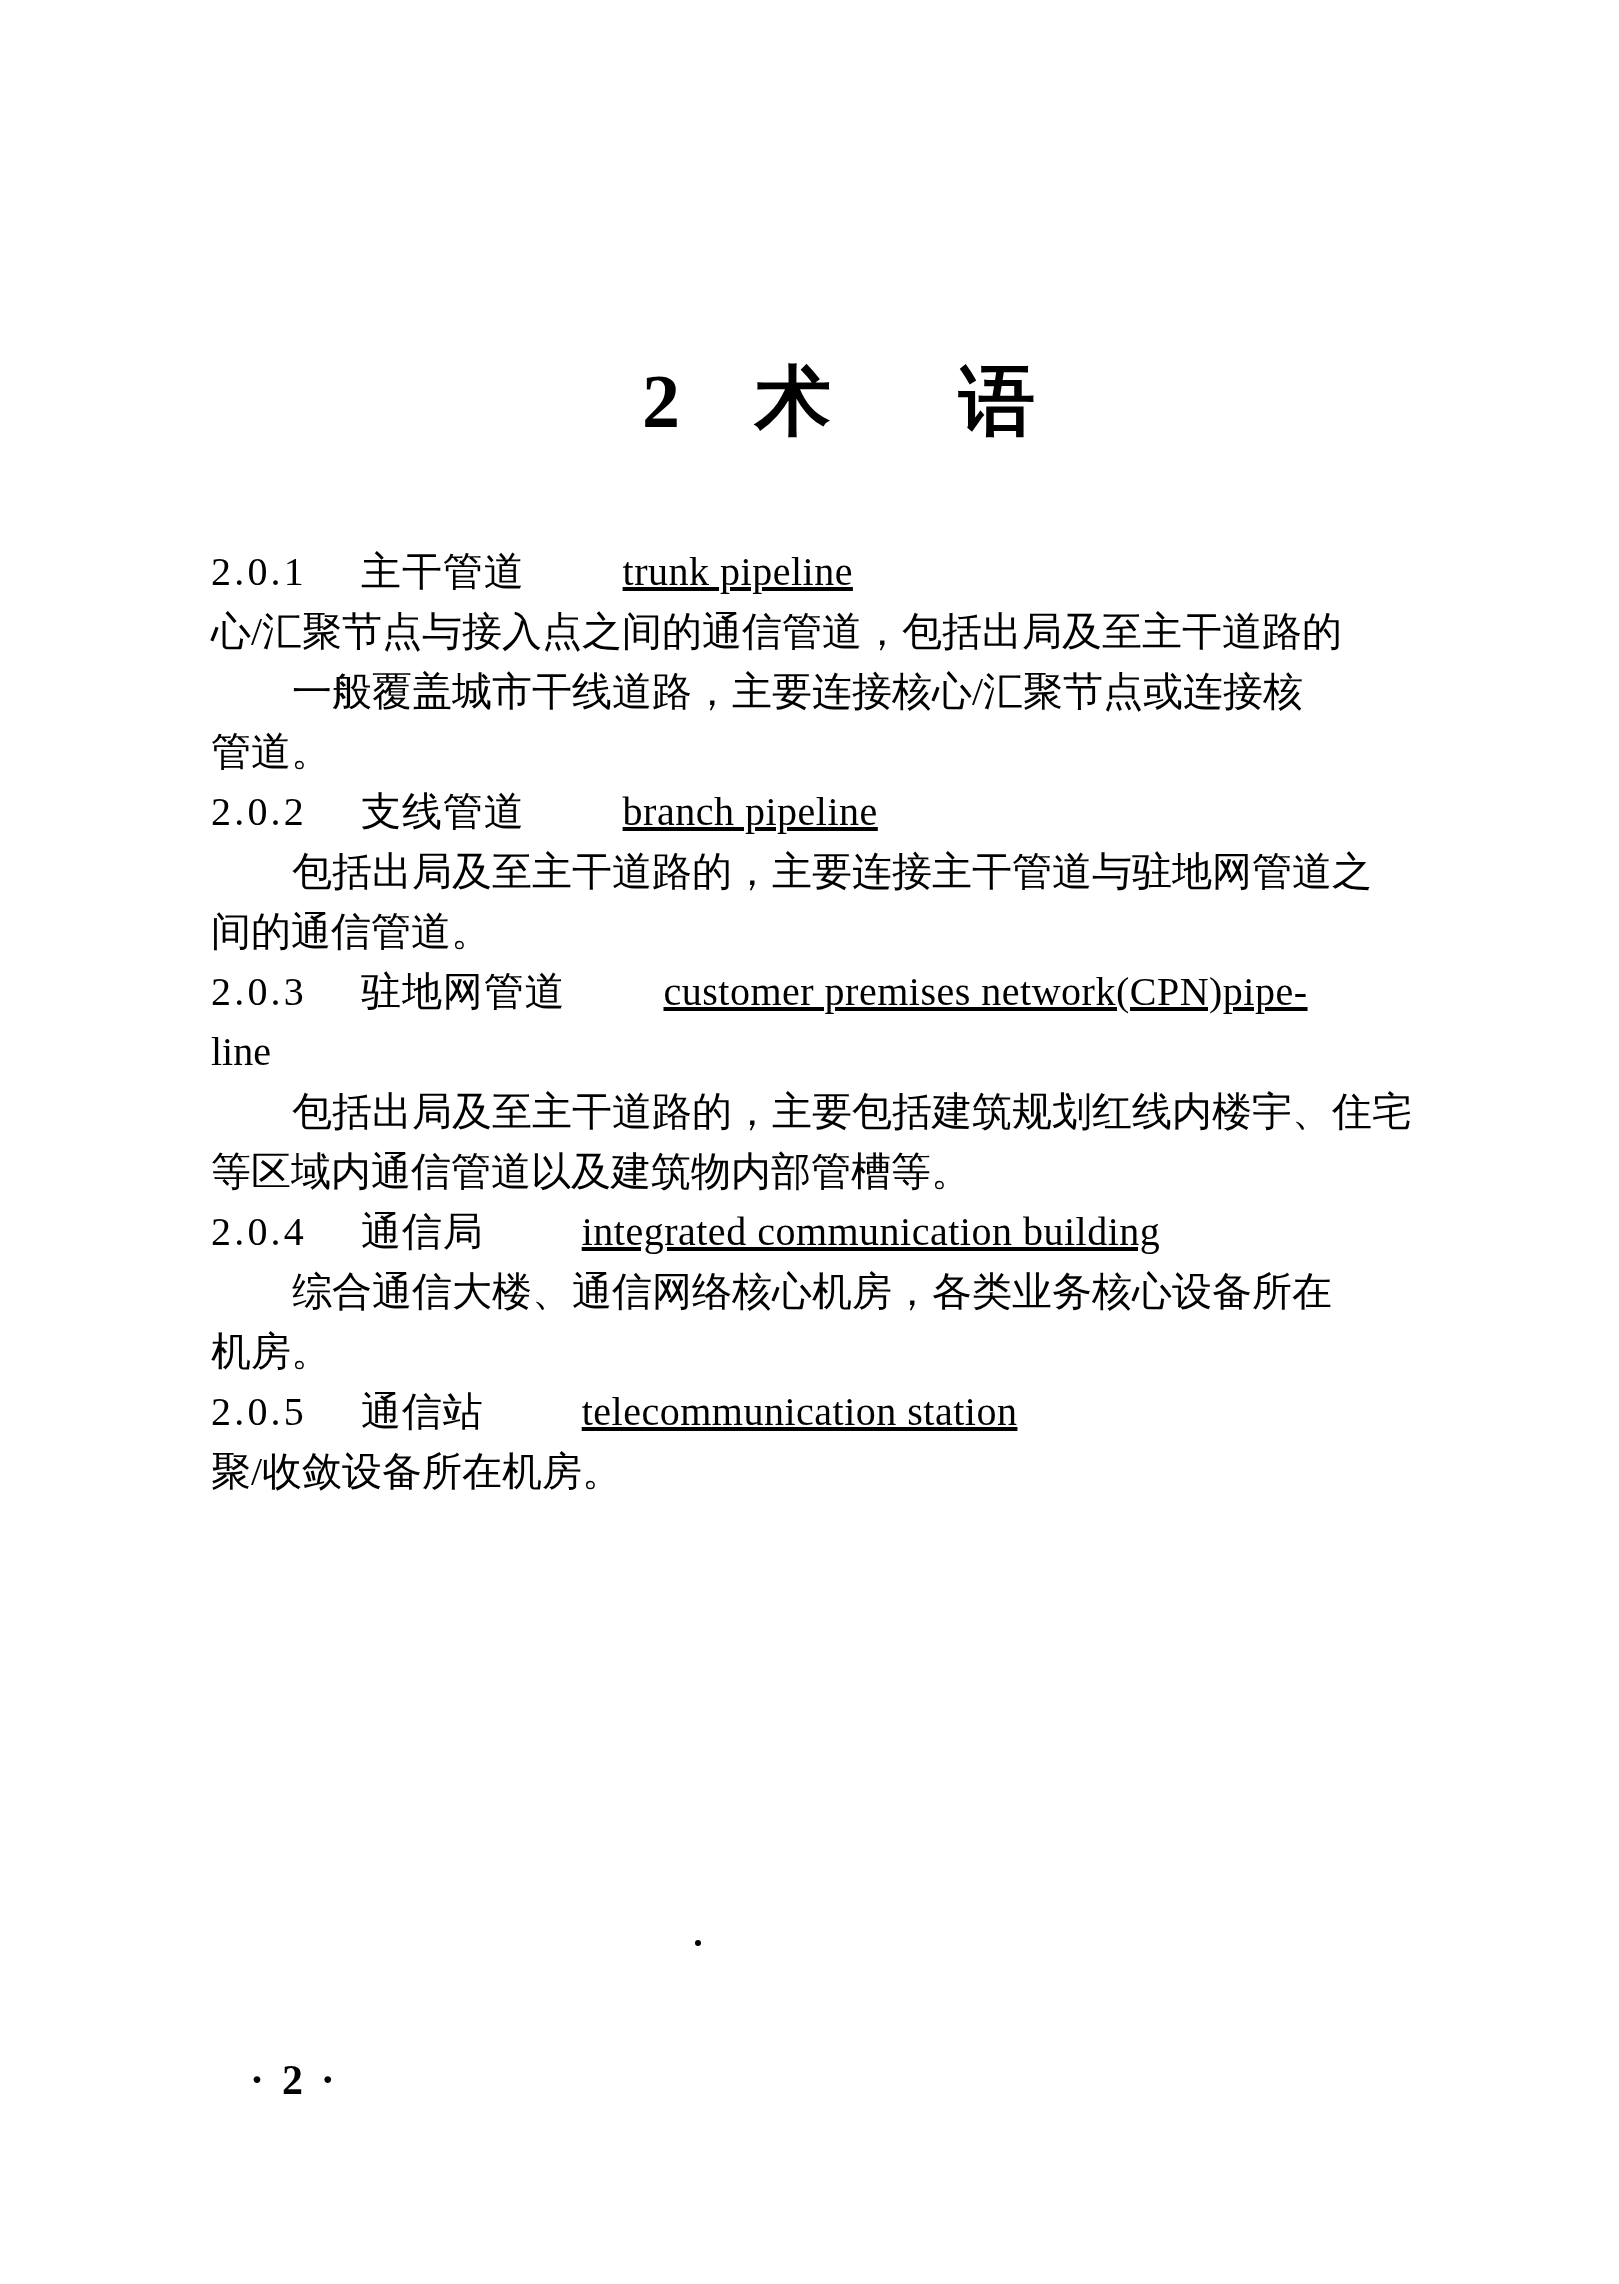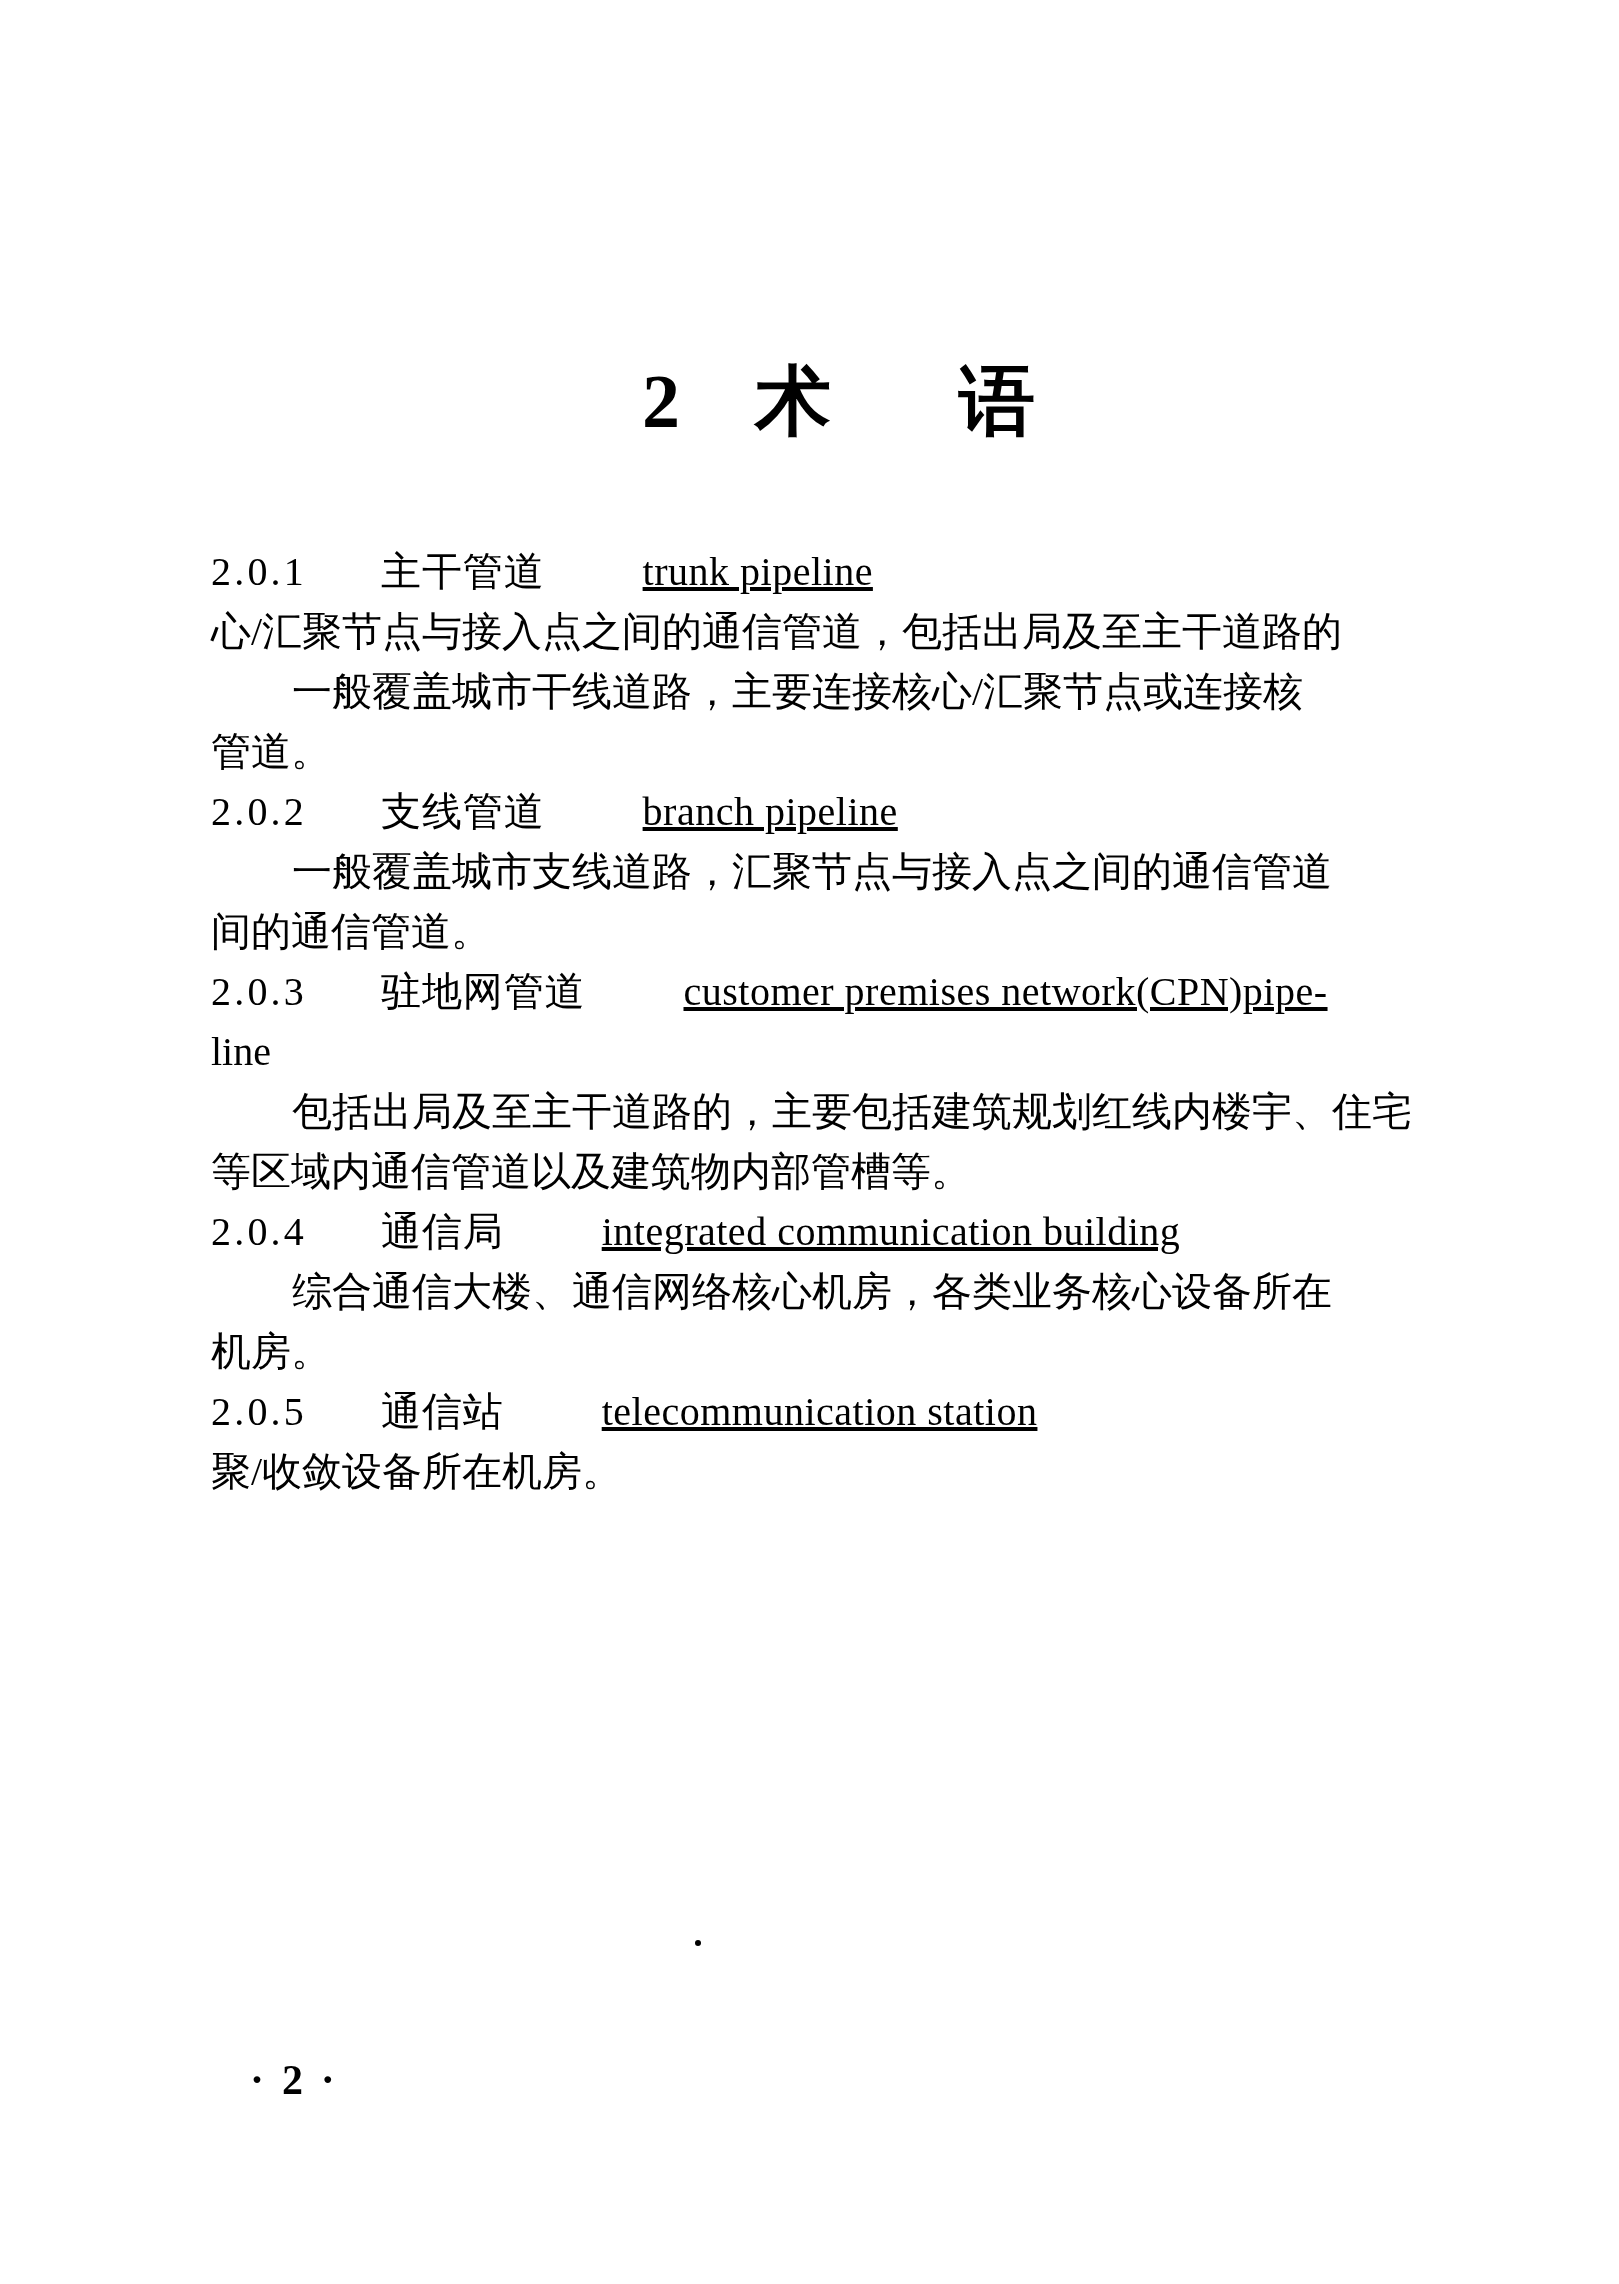--- a/index.html
+++ b/index.html
@@ -22,21 +22,21 @@
   .t-gap{margin-right:109px;}
 
   
   .content{
     position:absolute;top:542px;left:211px;width:1204px;
     font-size:40px;
   }
   .line{height:60px;line-height:60px;white-space:nowrap;}
   .para-first{padding-left:81px;}
   .clause-num{font-weight:normal;letter-spacing:3.2px;}
-  .clause-term{margin-left:64px;letter-spacing:0.9px;}
+  .clause-term{margin-left:44px;letter-spacing:0.9px;}
   .clause-term-en{margin-left:88px;letter-spacing:0.5px;text-decoration:underline;}
 
   
   .footer{
     position:absolute;top:2057px;left:250px;
     font-size:42px;line-height:46px;
     font-weight:bold;word-spacing:7.4px;white-space:pre;
   }
 
   
@@ -65,21 +65,21 @@
     </div>
     <div class="line">心/汇聚节点与接入点之间的通信管道，包括出局及至主干道路的</div>
     <div class="line para-first">一般覆盖城市干线道路，主要连接核心/汇聚节点或连接核</div>
     <div class="line">管道。</div>
 
     <div class="line heading">
       <span class="clause-num">2.0.2</span>
       <span class="clause-term">支线管道</span>
       <span class="clause-term-en">branch pipeline</span>
     </div>
-    <div class="line para-first">一般覆盖城市支线道路，汇聚节点与接入点之间的通信管道</div>
+    <div class="line para-first">包括出局及至主干道路的，主要连接主干管道与驻地网管道之</div>
     <div class="line">间的通信管道。</div>
 
     <div class="line heading">
       <span class="clause-num">2.0.3</span>
       <span class="clause-term">驻地网管道</span>
       <span class="clause-term-en">customer premises network(CPN)pipe-</span>
     </div>
     <div class="line">line</div>
     <div class="line para-first">包括出局及至主干道路的，主要包括建筑规划红线内楼宇、住宅</div>
     <div class="line">等区域内通信管道以及建筑物内部管槽等。</div>

